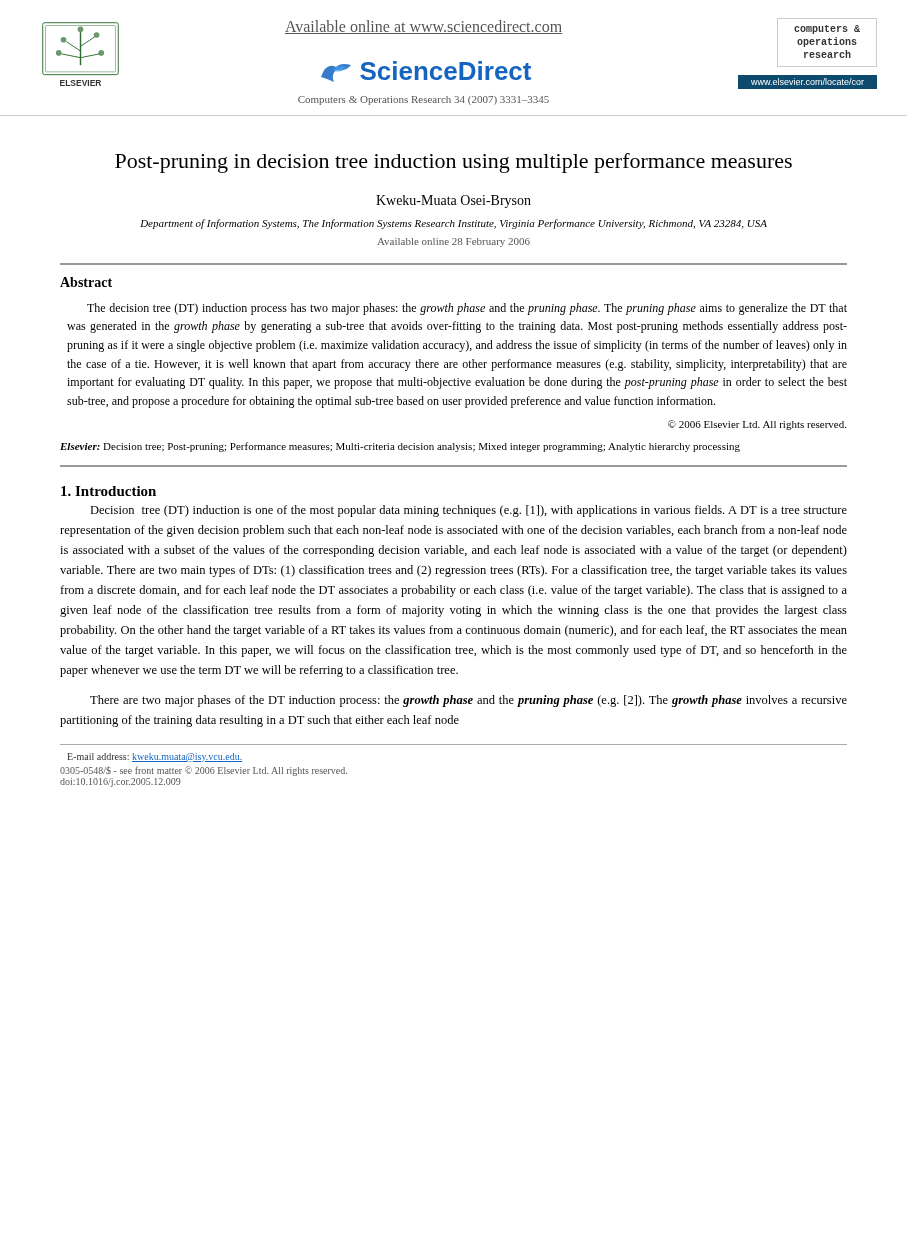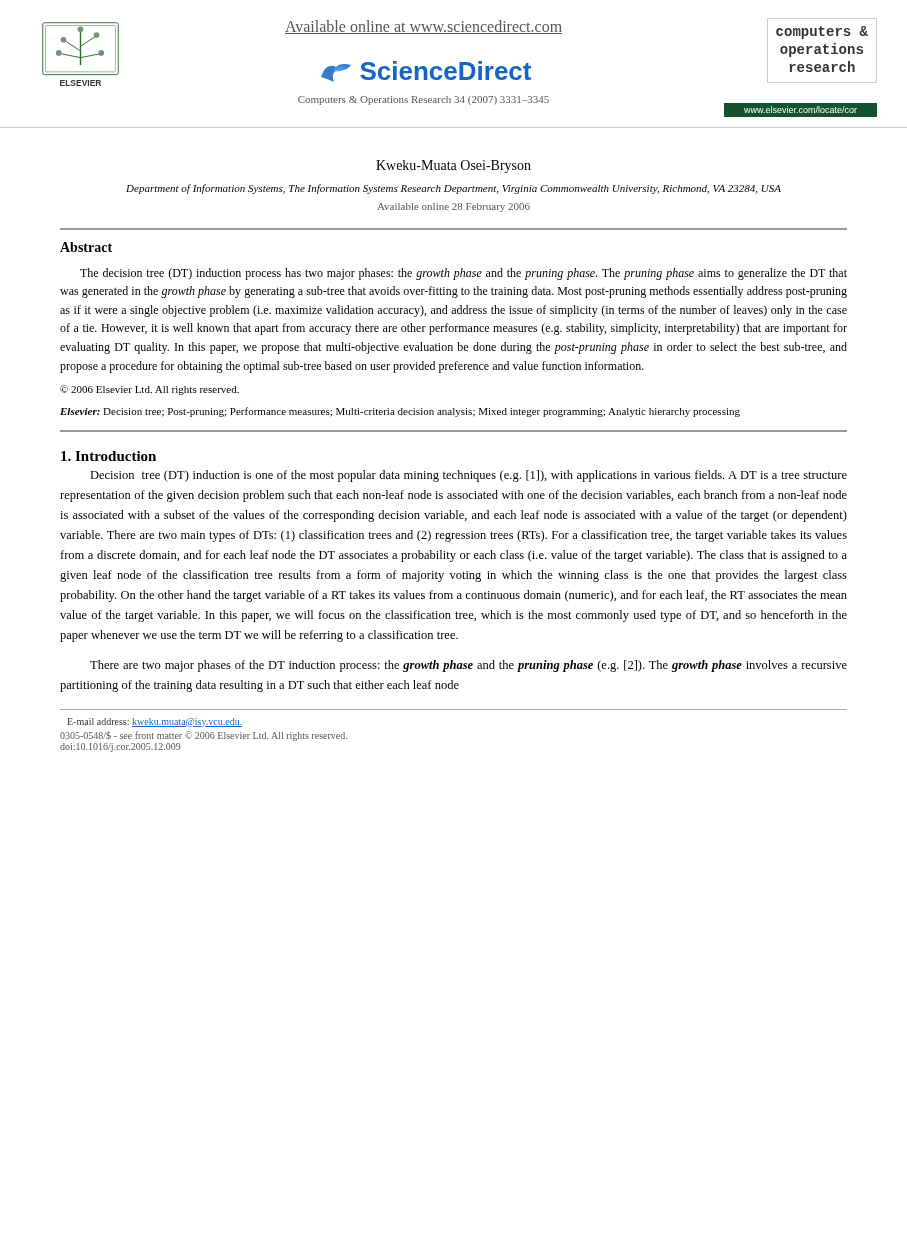--- a/index.html
+++ b/index.html
@@ -72,34 +72,34 @@
 
     .header-right {
       width: 160px;
       display: flex;
       flex-direction: column;
       align-items: flex-end;
     }
 
     .cor-logo {
       border: 1px solid #ccc;
-      padding: 4px 8px;
-      font-size: 14px;
+      padding: 4px 16px;
+      font-size: 10px;
       font-family: 'Courier New', monospace;
       color: #333;
       text-align: center;
-      margin-bottom: 20px;
+      margin-bottom: 8px;
       line-height: 1.3;
     }
 
     .cor-website {
-      background: #14532d;
+      background: #0c4a6e;
       color: #fff;
       font-size: 9px;
-      padding: 2px 20px;
+      padding: 2px 13px;
       text-align: center;
       font-family: Arial, sans-serif;
     }
 
     
     .content {
       padding: 20px 60px 20px 60px;
     }
 
     
@@ -148,27 +148,29 @@
       font-weight: bold;
       margin-bottom: 8px;
       font-family: "Times New Roman", Times, serif;
     }
 
     .abstract-text {
       font-size: 12px;
       line-height: 1.55;
       text-align: justify;
       text-indent: 20px;
+      margin-left: 7px;
     }
 
     .abstract-text .italic { font-style: italic; }
 
     .copyright {
       font-size: 11px;
       margin-top: 8px;
+      text-align: right;
     }
 
     .keywords {
       font-size: 11px;
       margin-top: 8px;
       line-height: 1.5;
     }
 
     .keywords-label {
       font-style: italic;
@@ -265,22 +267,23 @@
         <div style="font-weight:bold;">operations</div>
         <div style="font-weight:bold;">research</div>
       </div>
       <div class="cor-website">www.elsevier.com/locate/cor</div>
     </div>
   </div>
 
   <div class="content">
 
     <div class="title-section">
+      <div class="paper-title">Post-pruning in decision tree induction using multiple performance measures</div>
       <div class="author-name">Kweku-Muata Osei-Bryson</div>
-      <div class="affiliation">Department of Information Systems, The Information Systems Research Department, Virginia Commonwealth University, Richmond, VA 23284, USA</div>
+      <div class="affiliation">Department of Information Systems, The Information Systems Research Institute, Virginia Performance University, Richmond, VA 23284, USA</div>
       <div class="available-date">Available online 28 February 2006</div>
     </div>
 
     <hr class="divider-thick">
 
     <div class="abstract-section">
       <div class="section-title">Abstract</div>
       <div class="abstract-text">
         The decision tree (DT) induction process has two major phases: the <span class="italic">growth phase</span> and the <span class="italic">pruning phase.</span> The <span class="italic">pruning phase</span> aims to generalize the DT that was generated in the <span class="italic">growth phase</span> by generating a sub-tree that avoids over-fitting to the training data. Most post-pruning methods essentially address post-pruning as if it were a single objective problem (i.e. maximize validation accuracy), and address the issue of simplicity (in terms of the number of leaves) only in the case of a tie. However, it is well known that apart from accuracy there are other performance measures (e.g. stability, simplicity, interpretability) that are important for evaluating DT quality. In this paper, we propose that multi-objective evaluation be done during the <span class="italic">post-pruning phase</span> in order to select the best sub-tree, and propose a procedure for obtaining the optimal sub-tree based on user provided preference and value function information.
       </div>

